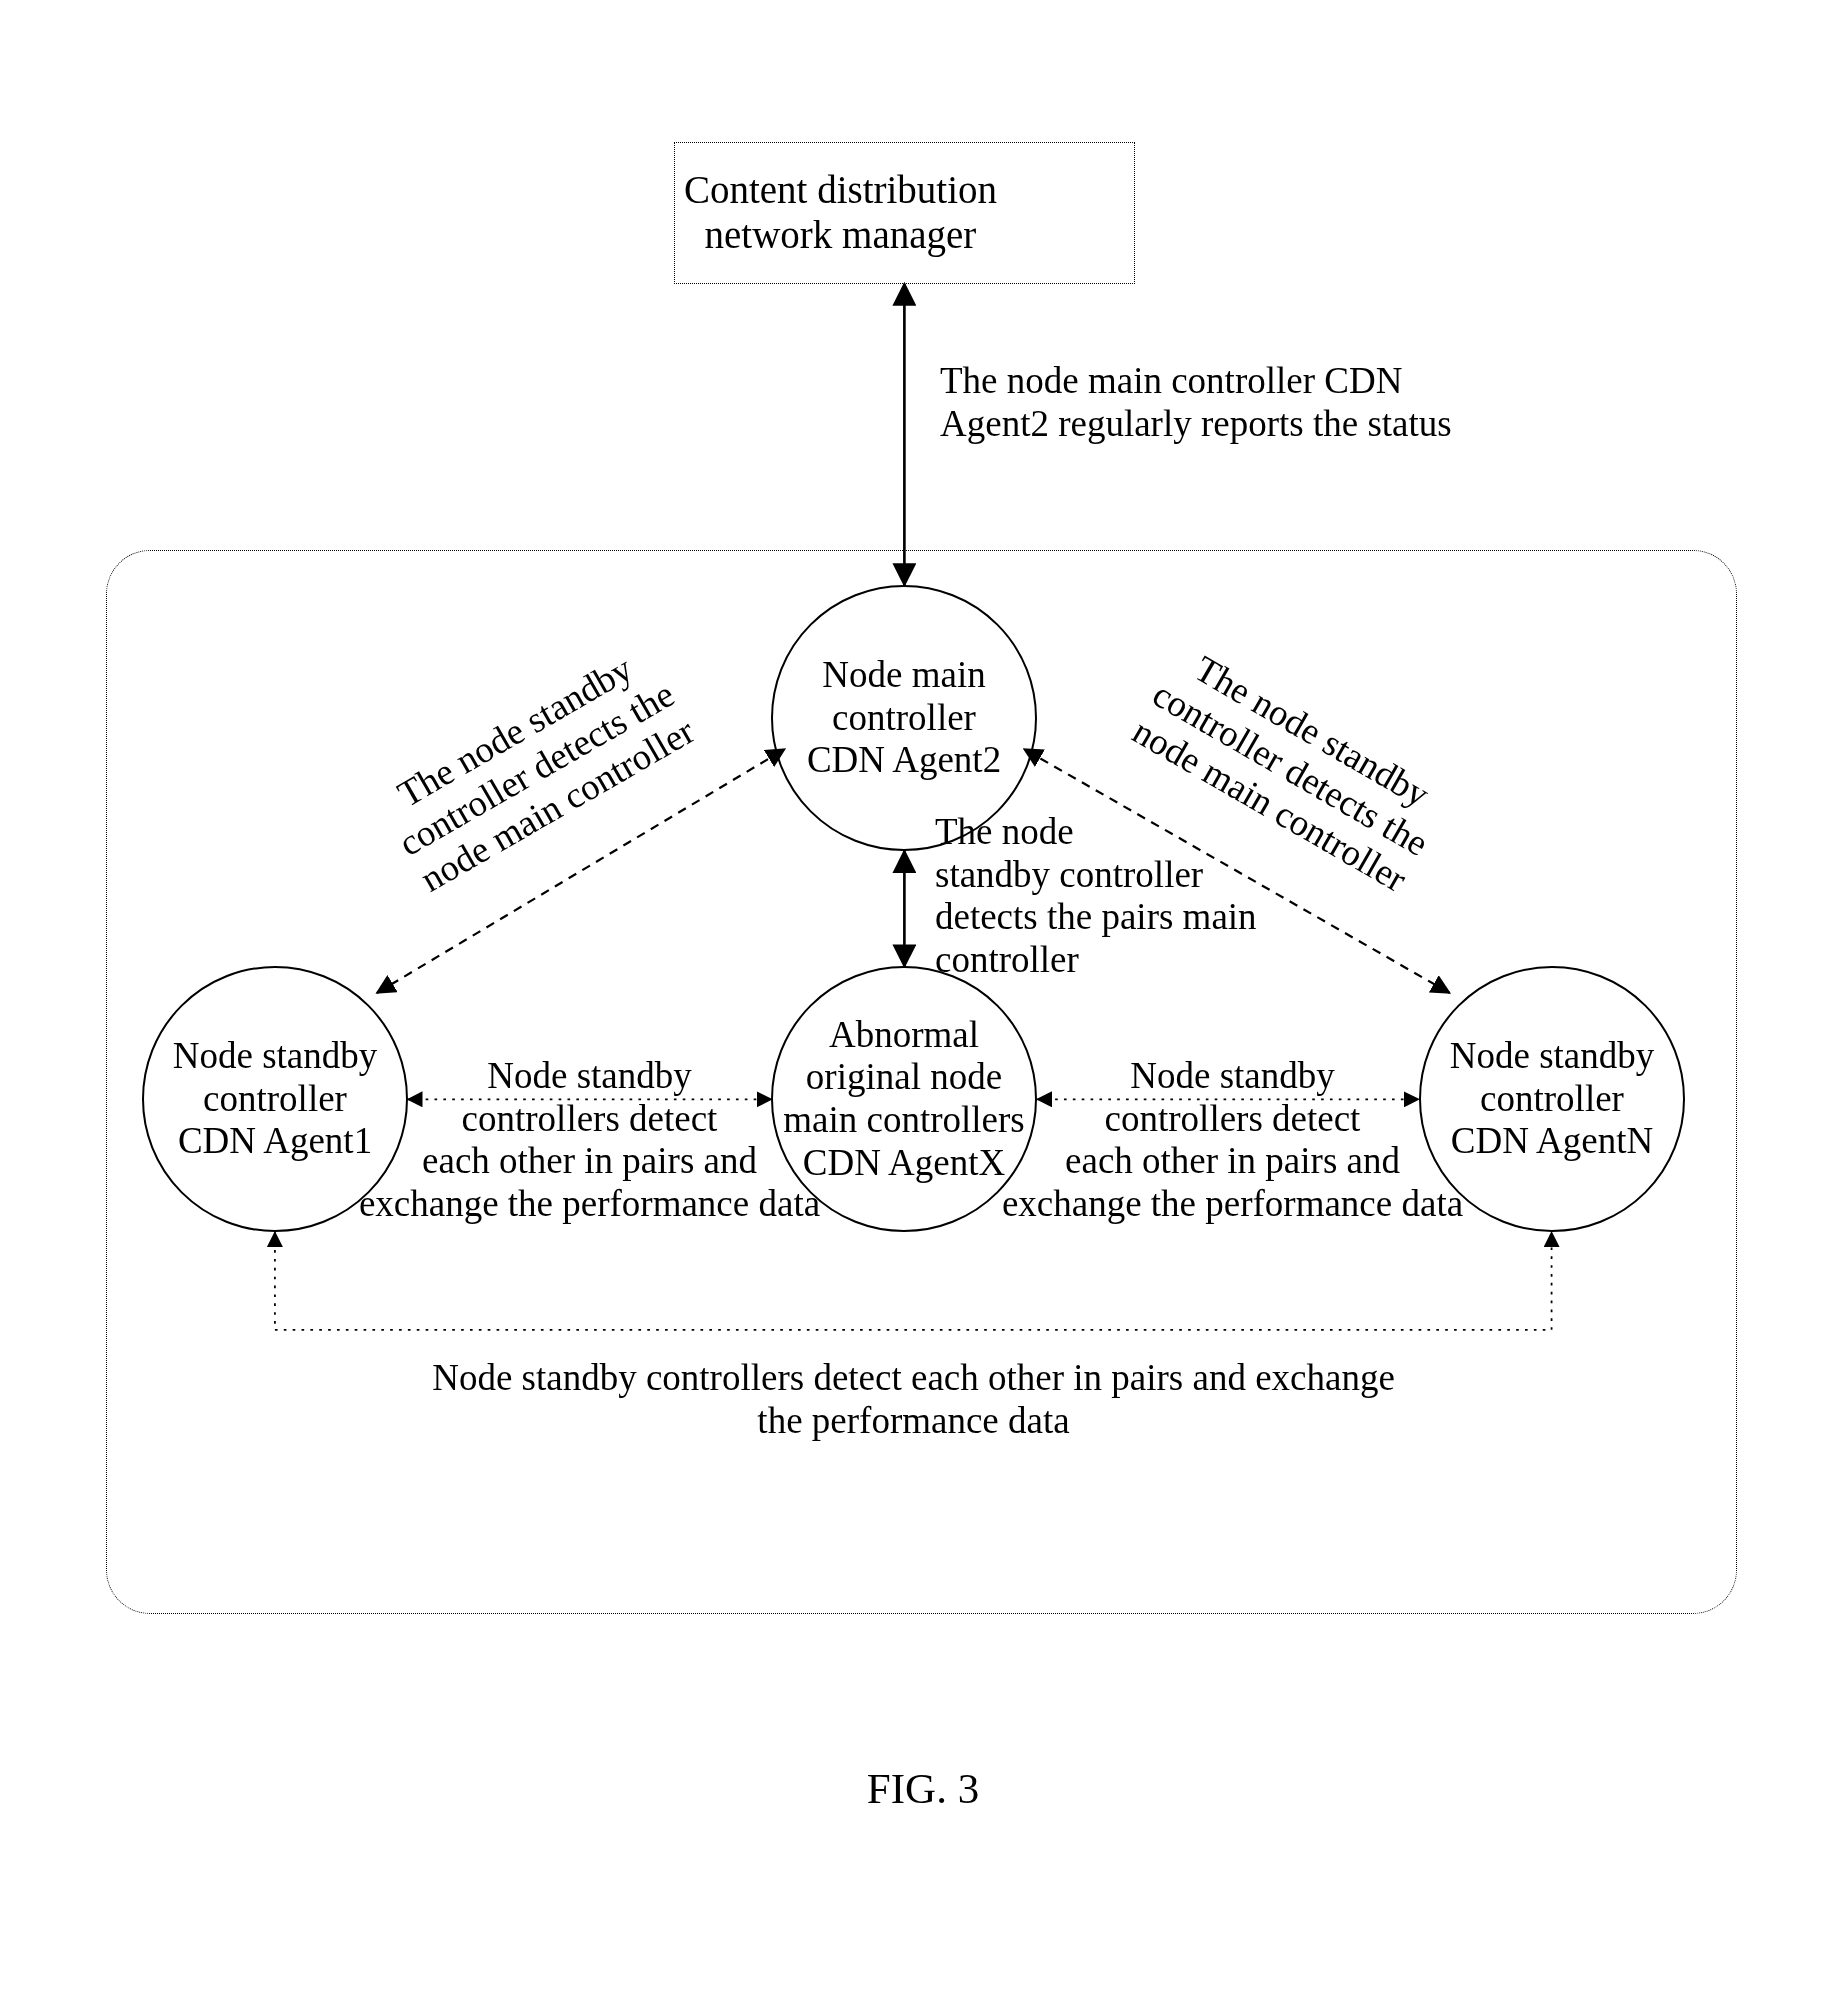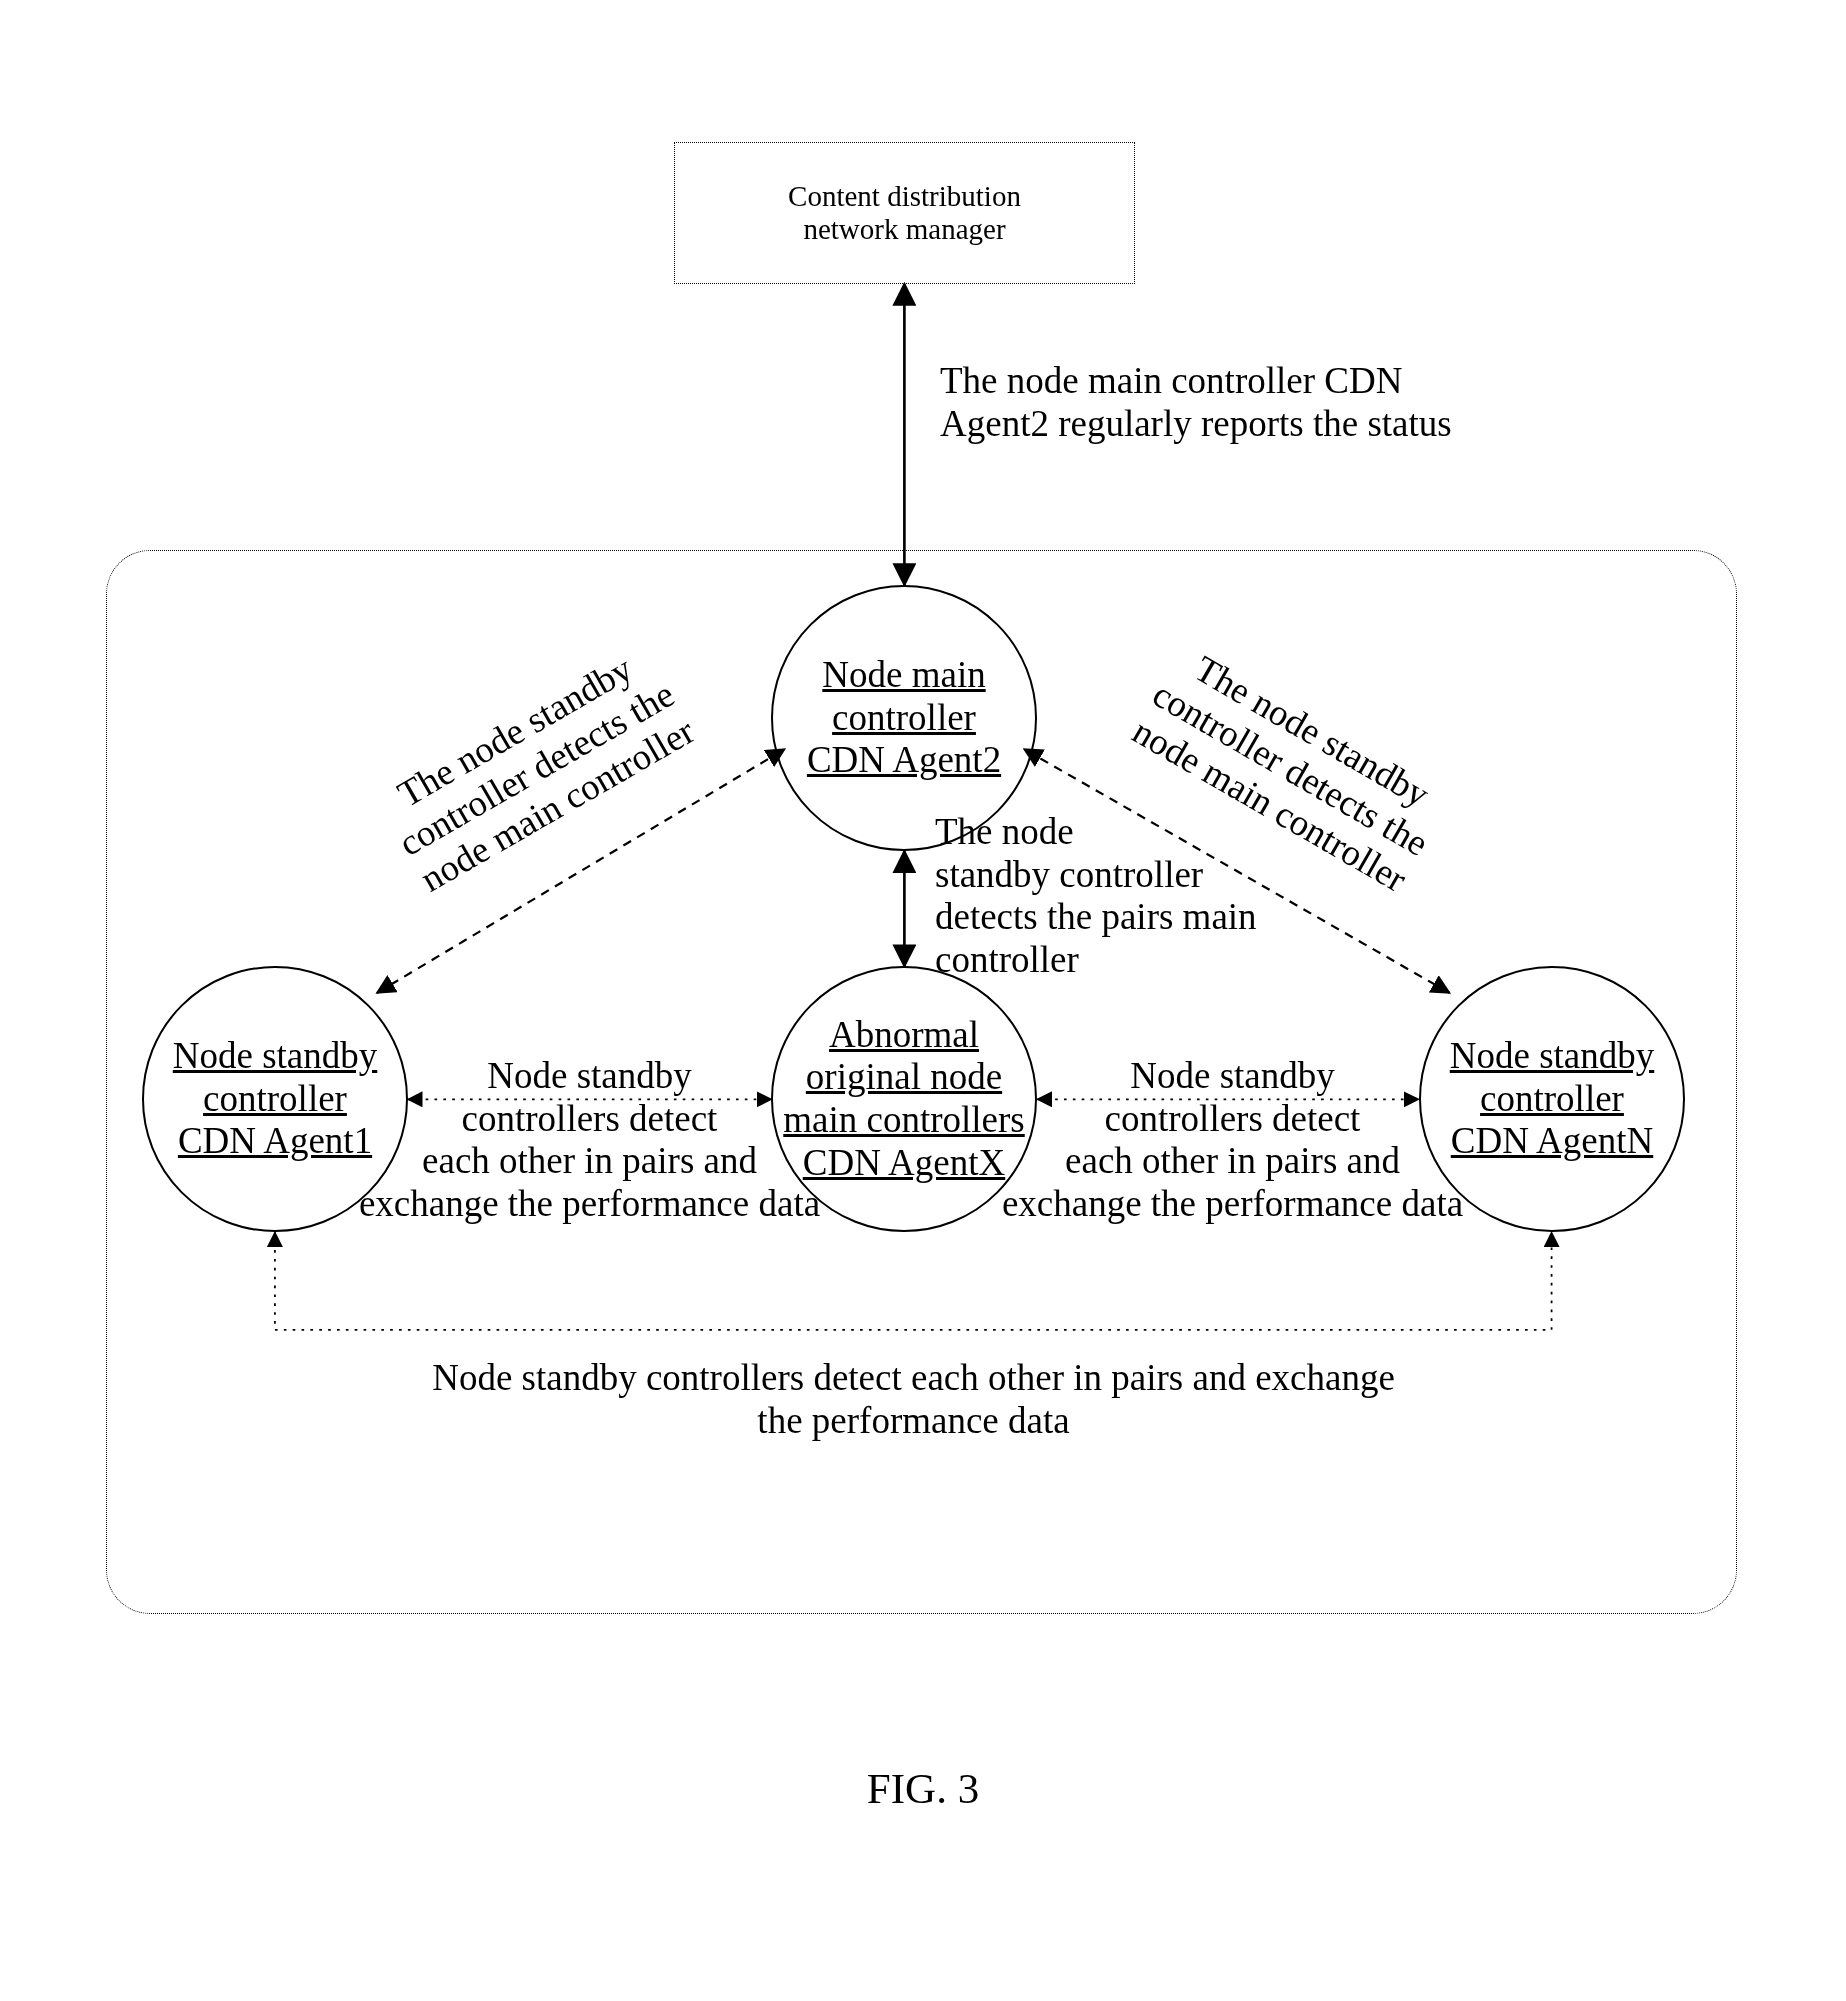--- a/index.html
+++ b/index.html
@@ -13,22 +13,22 @@
     width: 1846px;
     height: 2001px;
     background: #ffffff;
   }
   .mgr-box {
     position: absolute;
     border: 1.8px dotted #000;
     text-align: center;
     display: flex;
     align-items: center;
-    justify-content: center;
-    font-size: 29px;
+    justify-content: flex-start;
+    font-size: 39px;
     line-height: 1.15;
     padding: 0 8.9px;
     box-sizing: border-box;
   }
   .node-box {
     position: absolute;
     border: 1.8px dotted #000;
     border-radius: 44px;
     box-sizing: border-box;
   }
@@ -38,21 +38,20 @@
     border-radius: 50%;
     background: #fff;
     display: flex;
     align-items: center;
     justify-content: center;
     text-align: center;
     font-size: 37px;
     line-height: 1.15;
     padding: 0 8.9px;
     box-sizing: border-box;
-    text-decoration: underline;
   }
   .label {
     position: absolute;
     font-size: 37px;
     line-height: 1.15;
     text-align: center;
   }
   .label.left { text-align: left; }
   .fig {
     position: absolute;

